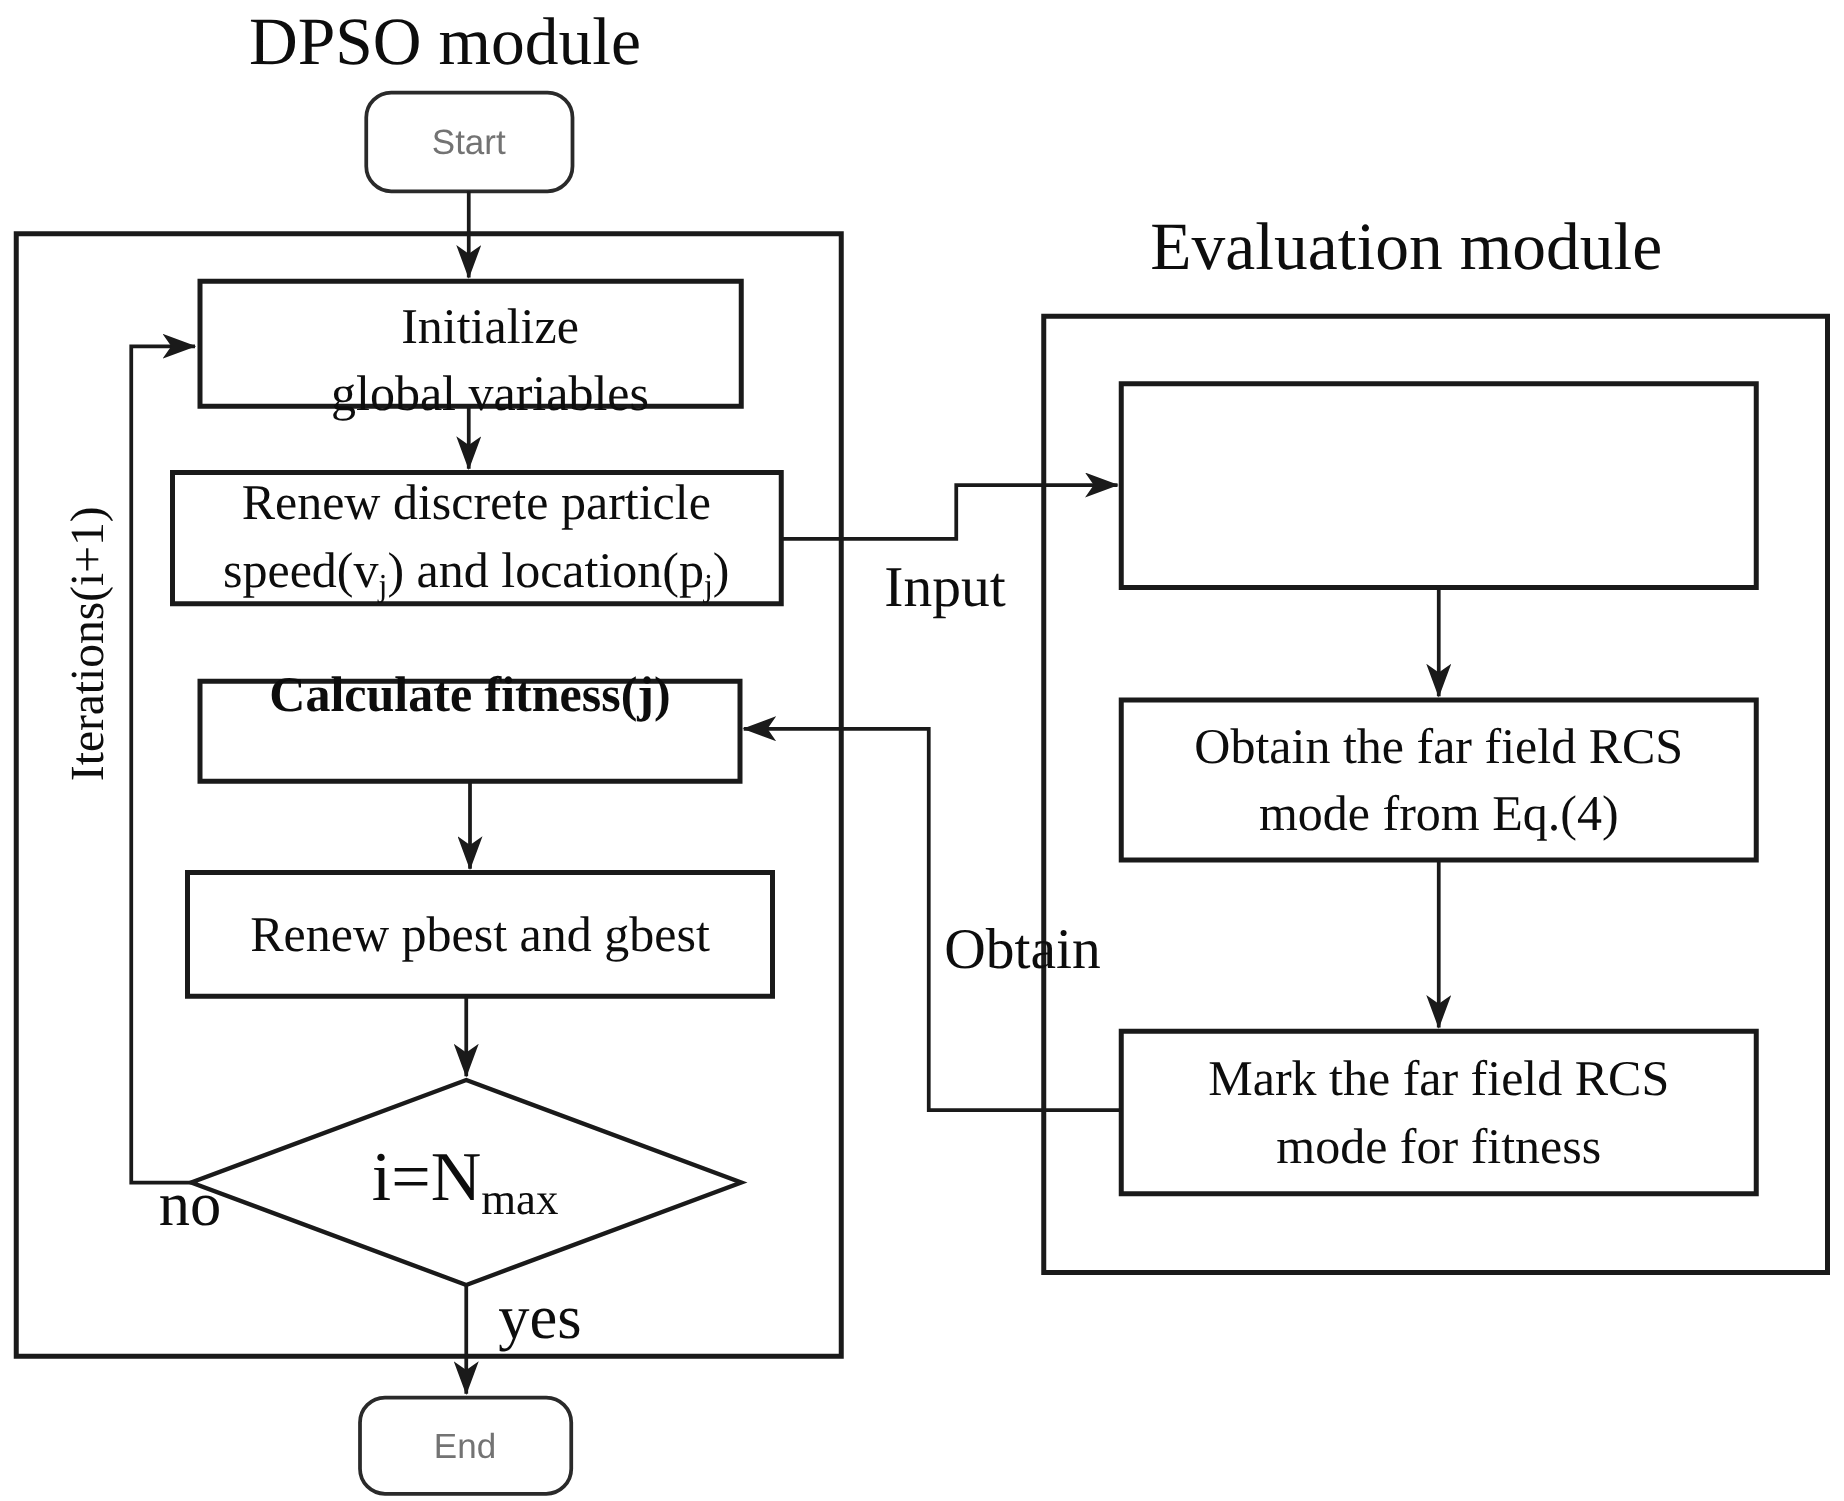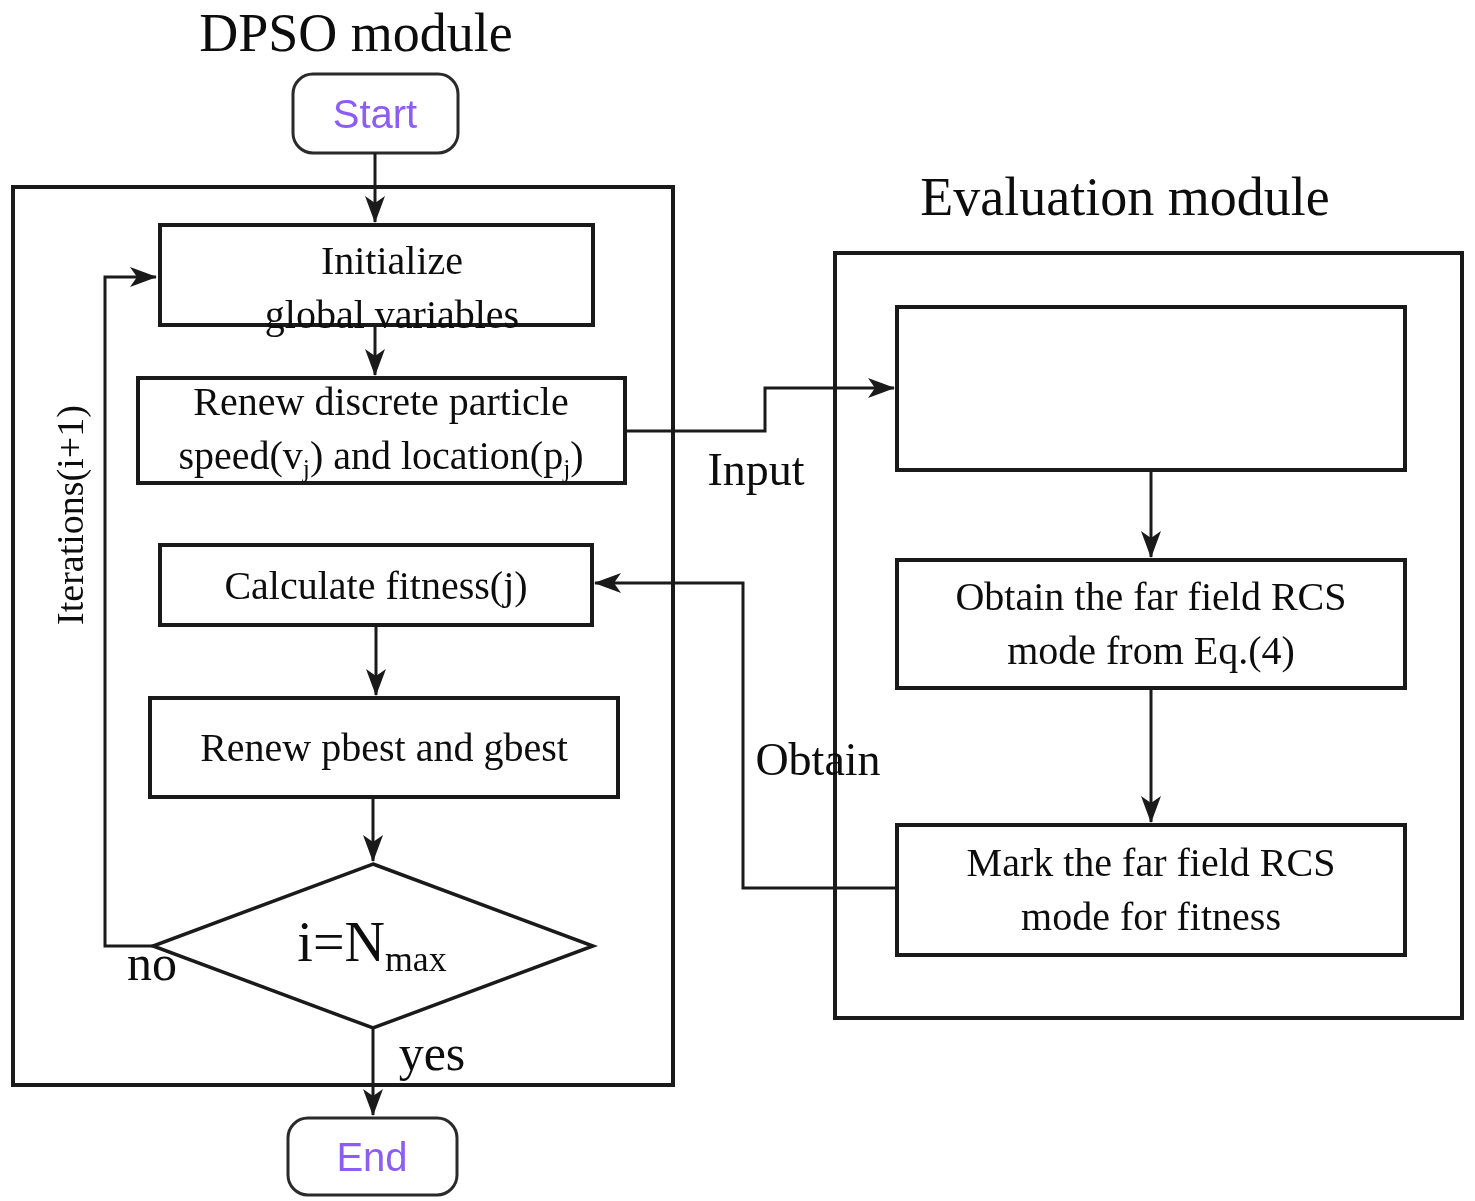--- a/index.html
+++ b/index.html
@@ -15,21 +15,21 @@
   .stage svg { position: absolute; left: 0; top: 0; }
   .txt {
     position: absolute;
     transform: translate(-50%, -50%);
     text-align: center;
     white-space: nowrap;
     color: #0d0d0d;
   }
   .module-title { font-size: 54px; }
   .box-label { font-size: 40px; line-height: 1.35; }
-  .terminal-label { font-family: "Liberation Sans", sans-serif; font-size: 40px; color: #8b5cf6; }
+  .terminal-label { font-family: "Liberation Sans", sans-serif; font-size: 28px; color: #737373; }
   .edge-label { font-size: 46px; }
   .branch-label { font-size: 50px; }
   .decision-label { font-size: 56px; }
   .rotated {
     font-size: 38px;
     transform: translate(-50%, -50%) rotate(-90deg);
   }
   .sub { font-size: 64%; vertical-align: -0.3em; }
 </style>
 </head>
@@ -79,21 +79,21 @@
   <div class="txt box-label" style="left:376px; top:288px;margin-left:16px;">
     <div>Initialize</div>
     <div>global variables</div>
   </div>
 
   <div class="txt box-label" style="left:381px; top:431px;">
     <div>Renew discrete particle</div>
     <div><span>speed(v</span><span class="sub">j</span><span>) and location(p</span><span class="sub">j</span><span>)</span></div>
   </div>
 
-  <div class="txt box-label" style="left:376px; top:586px;">Calculate fitness(j)</div>
+  <div class="txt box-label" style="left:376px; top:556px;font-weight:bold;">Calculate fitness(j)</div>
 
   <div class="txt decision-label" style="left:372px; top:945px;"><span>i=N</span><span class="sub">max</span></div>
 
   <div class="txt box-label" style="left:384px; top:748px;">Renew pbest and gbest</div>
 
   <div class="txt terminal-label" style="left:372px; top:1157px;">End</div>
 
   <div class="txt branch-label" style="left:152px; top:963px;">no</div>
   <div class="txt branch-label" style="left:432px; top:1053px;">yes</div>
 

